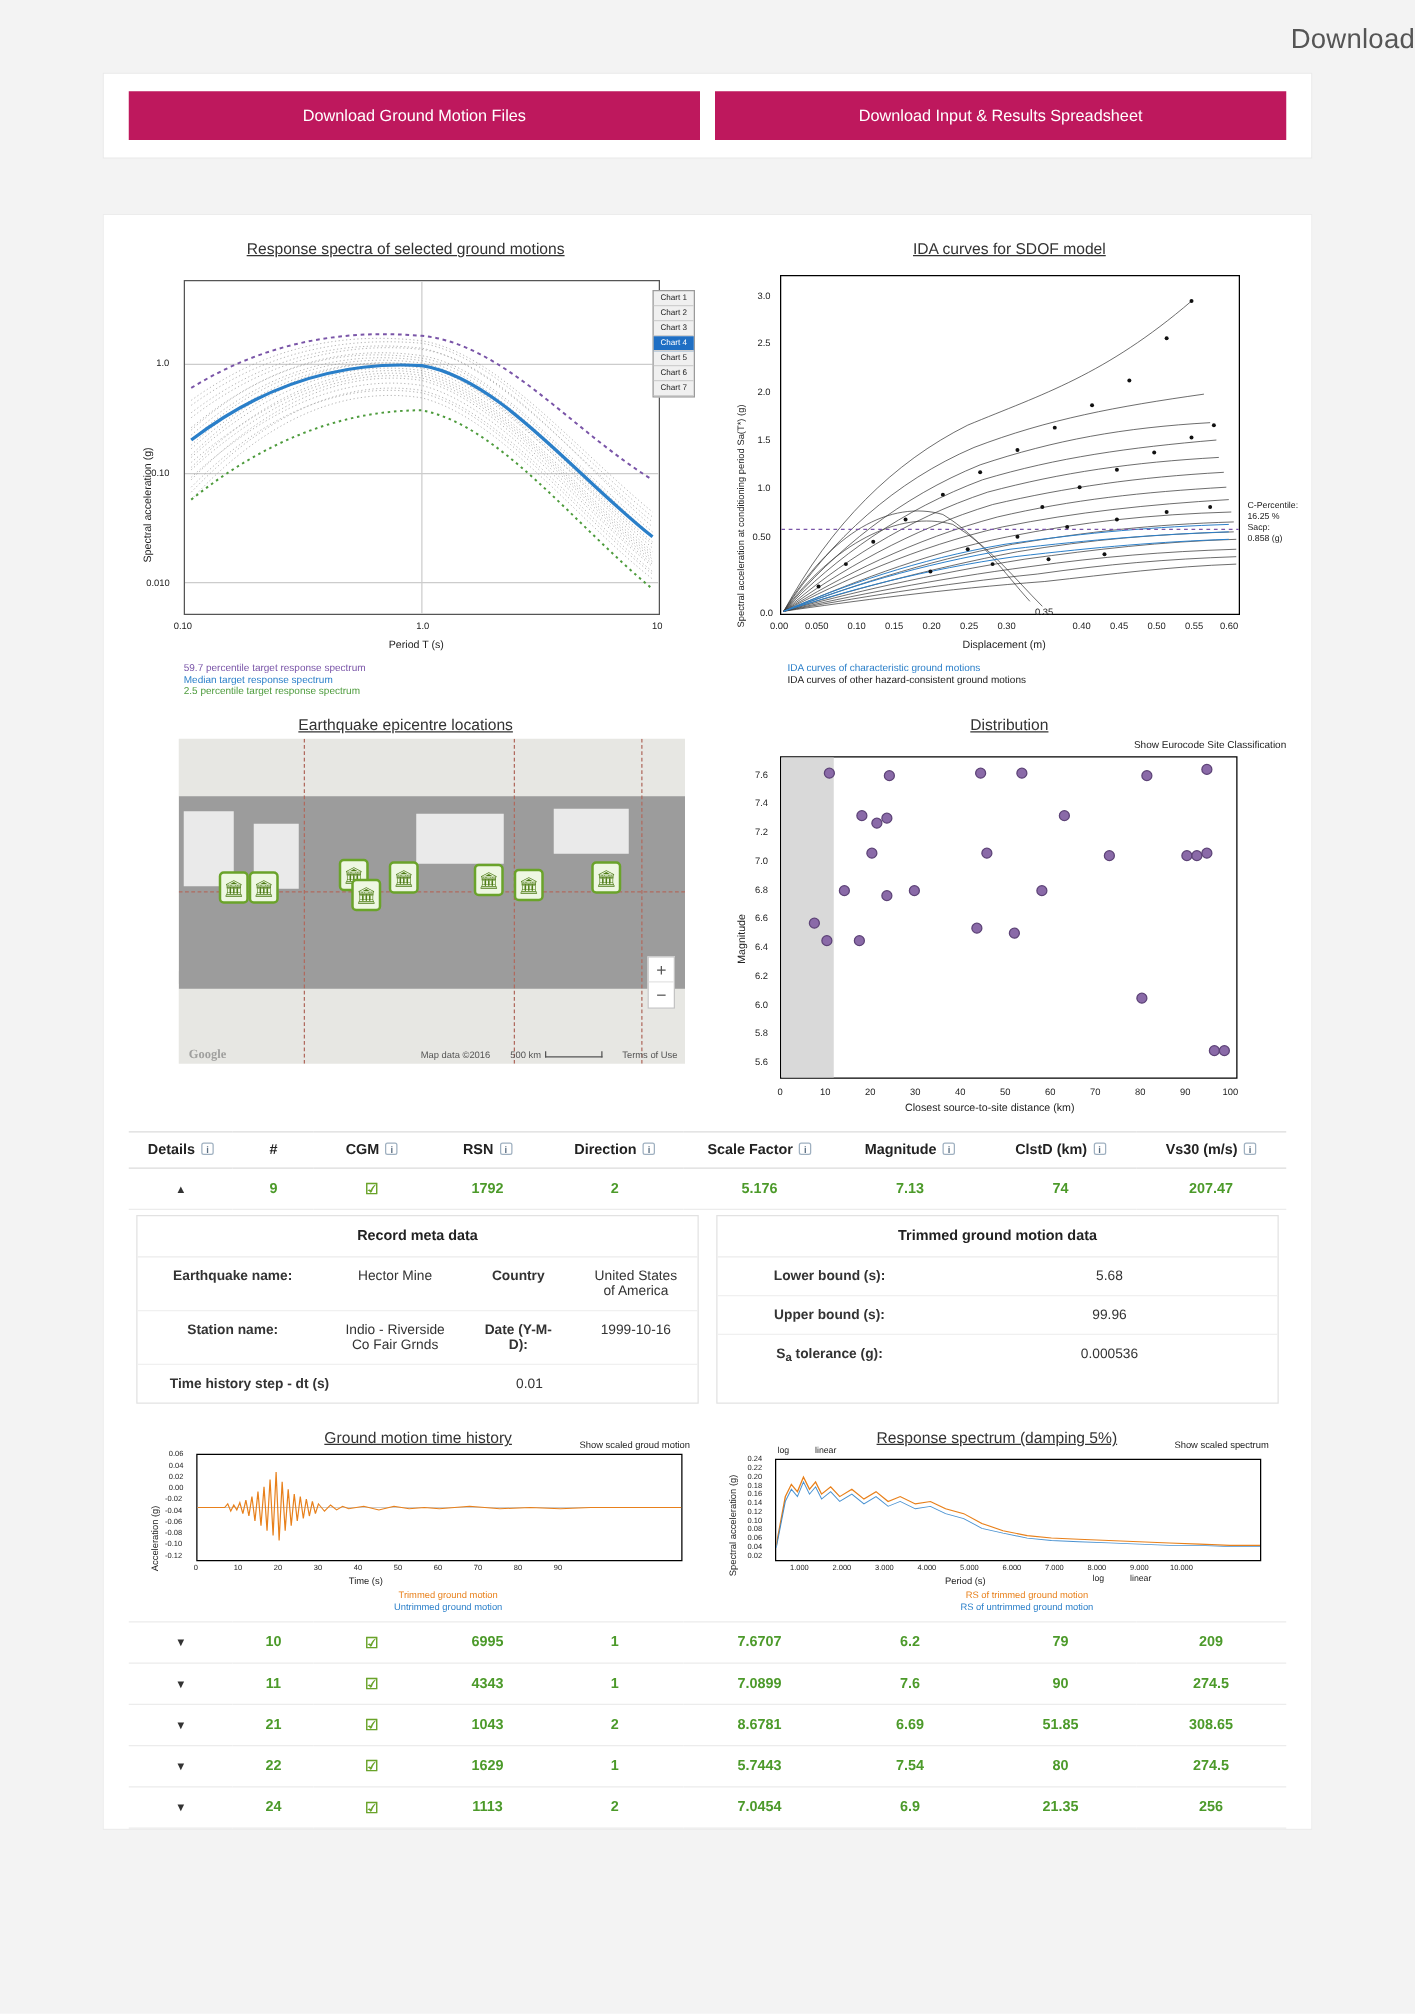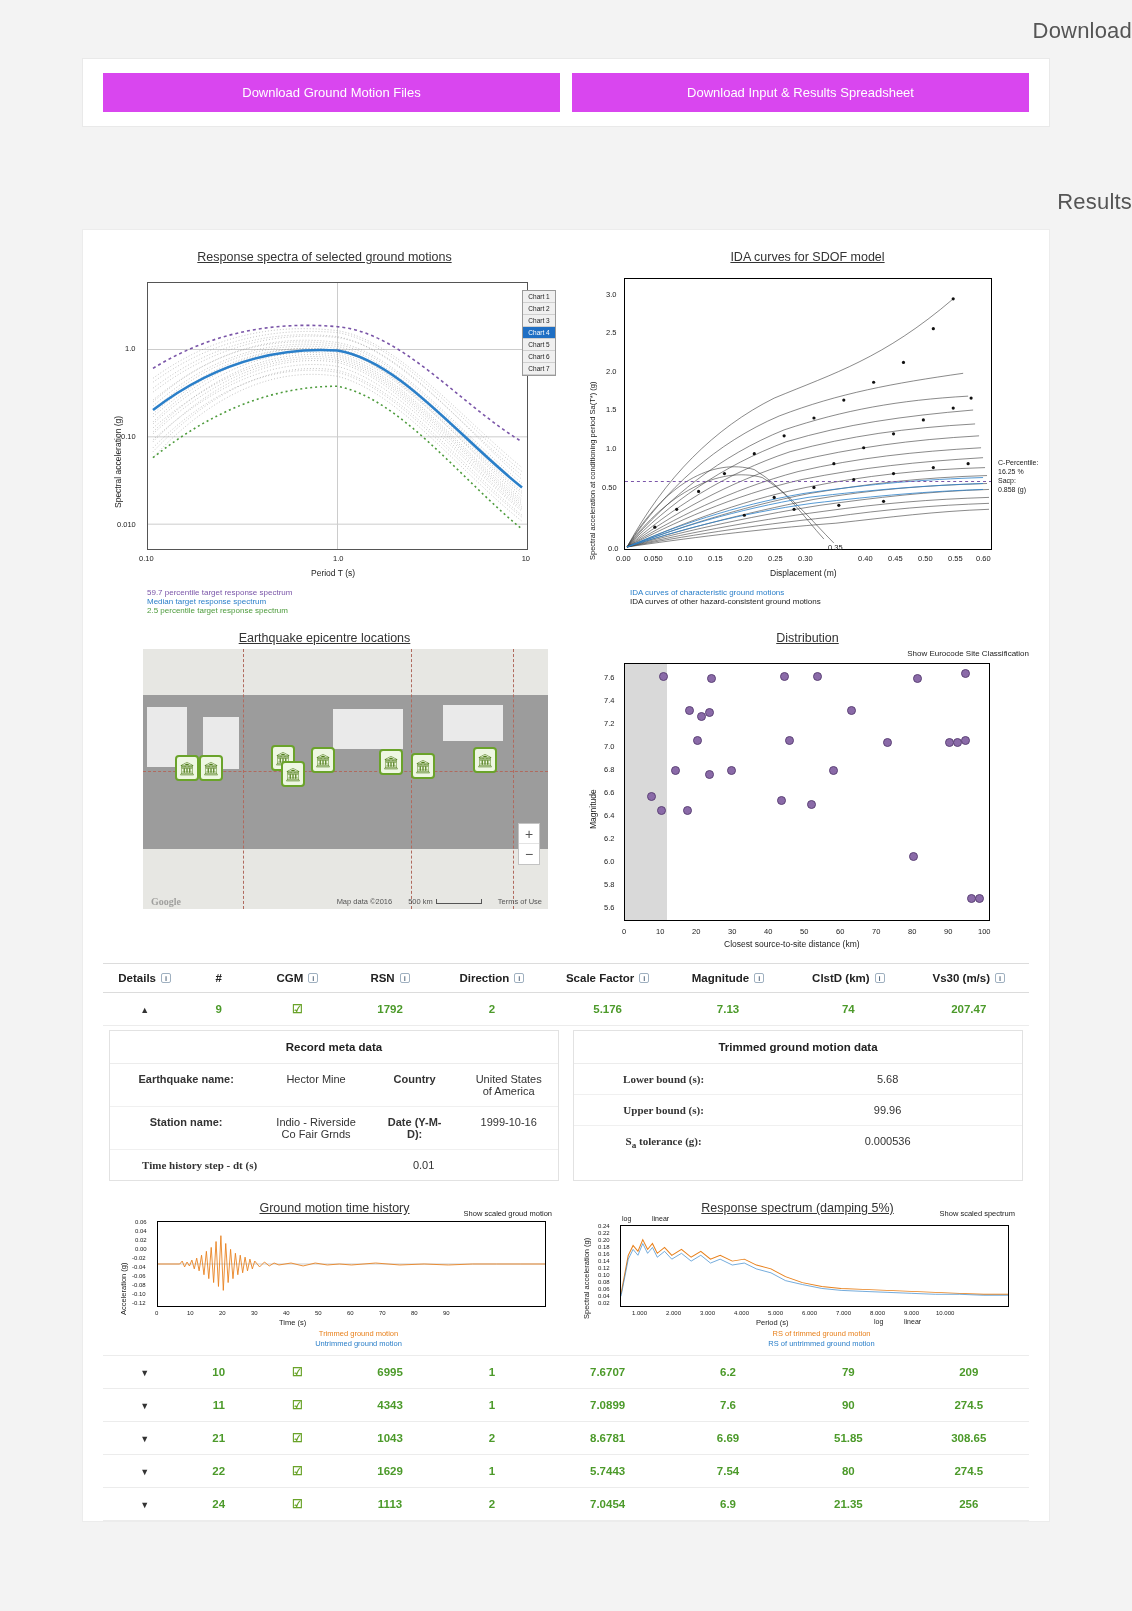--- a/index.html
+++ b/index.html
@@ -22,21 +22,21 @@
   }
   .panel {
     background:#fff;
     margin:0 82px;
     padding:14px 20px;
     border:1px solid #e9e9e9;
   }
   .dl-row { display:flex; gap:12px; }
   .dl-btn {
     flex:1;
-    background:#d946ef;
+    background:#be185d;
     color:#fff;
     text-align:center;
     padding:12px 6px;
     font-size:13px;
     border:none;
     cursor:pointer;
   }
   .spacer { height:44px; }
 
   .results-panel {
@@ -228,21 +228,21 @@
     margin:0; padding:10px 12px; font-size:11.5px; font-weight:bold; color:#222;
     border-bottom:1px solid #ececec;
   }
   .meta-row { display:flex; border-bottom:1px solid #f0f0f0; }
   .meta-row:last-child { border-bottom:0; }
   .meta-cell { padding:9px 12px; font-size:11px; color:#333; }
   .meta-cell.k { width:34%; font-weight:bold; }
   .meta-cell.v { width:24%; }
   .meta-cell.k2 { width:20%; font-weight:bold; }
   .meta-cell.v2 { width:22%; }
-  .meta-row.two .meta-cell.k { width:40%;font-family:Liberation Serif, serif; }
+  .meta-row.two .meta-cell.k { width:40%; }
   .meta-row.two .meta-cell.v { width:60%; }
 
   .subplots { display:flex; margin-top:14px; }
   .subplot { width:50%; padding:0 8px; position:relative; }
   .toggle-link { font-size:7.5px; color:#222; position:absolute; right:14px; top:14px; }
   .orange { color:#e8801b; }
   .sp-legend { font-size:7.5px; margin-left:48px; line-height:10px; }
 </style>
 </head>
 <body>
@@ -252,21 +252,20 @@
   <h1 class="section">Download</h1>
   <div class="panel">
     <div class="dl-row">
       <button class="dl-btn">Download Ground Motion Files</button>
       <button class="dl-btn">Download Input &amp; Results Spreadsheet</button>
     </div>
   </div>
 
   <div class="spacer"></div>
 
-  <h1 class="section">Results</h1>
 
   <div class="results-panel">
 
     <div class="grid2">
 
       <div class="cell">
         <div class="chart-title">Response spectra of selected ground motions</div>
         <div class="plot" style="height:320px;">
           <div class="ylab" style="left:22px; top:240px;">Spectral acceleration (g)</div>
           <div class="axisbox" style="left:56px; top:14px; right:30px; height:268px; border-color:#555;">

